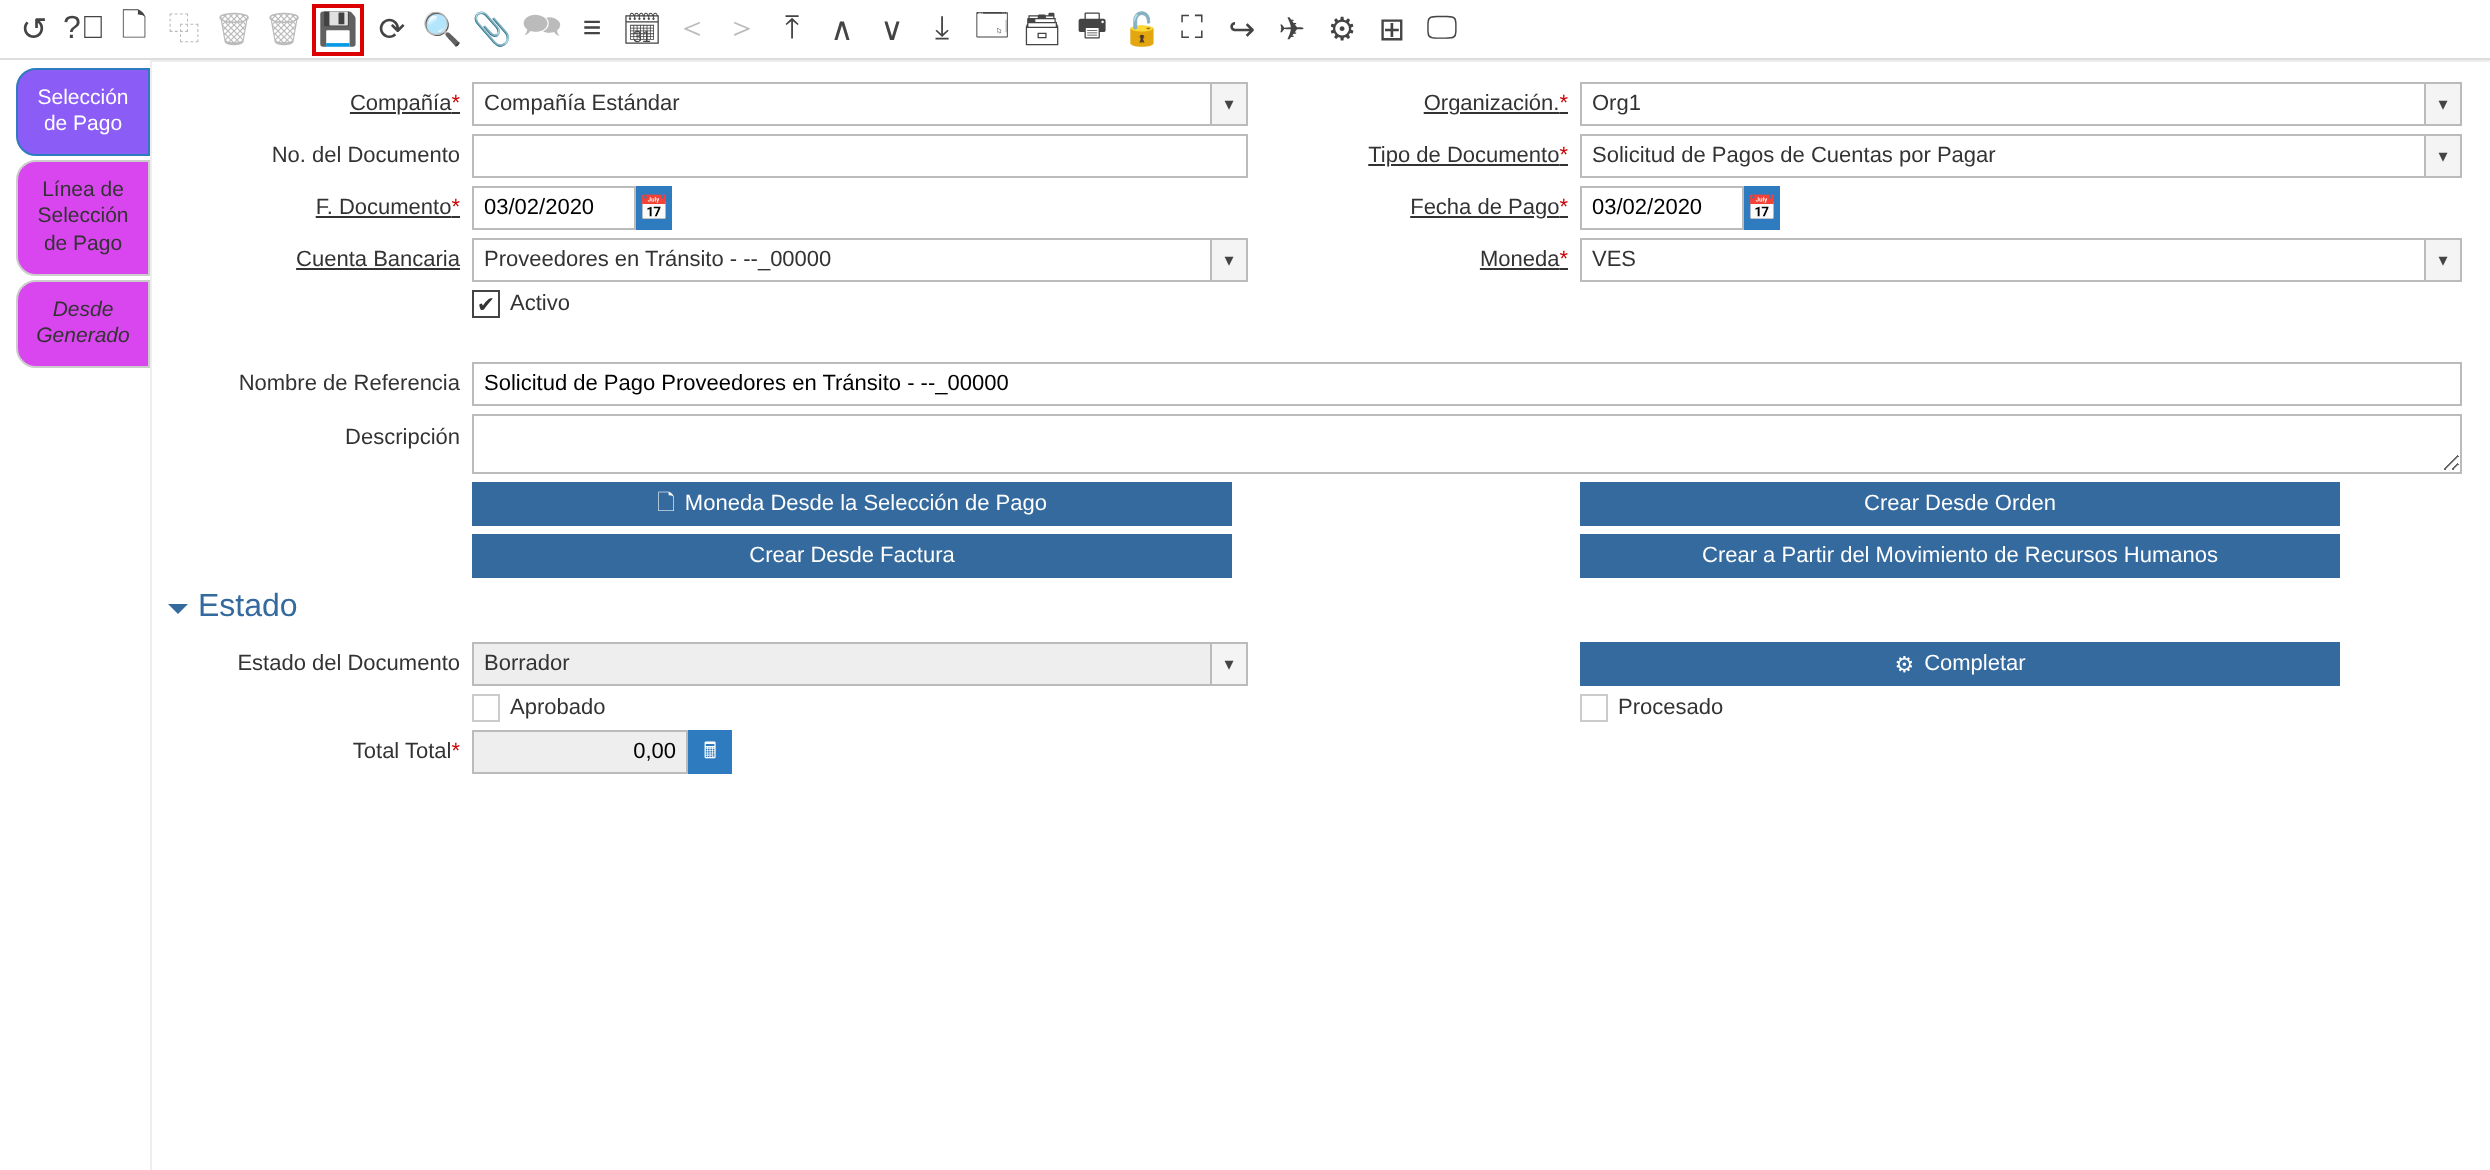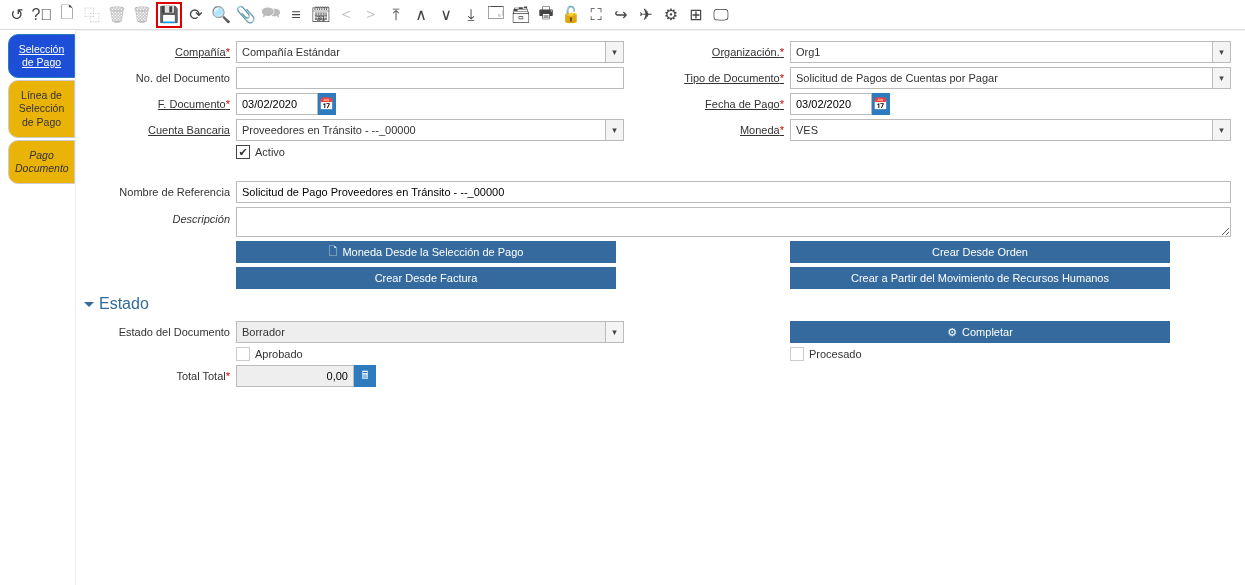--- a/index.html
+++ b/index.html
@@ -58,28 +58,27 @@
     }
     .side-tab {
       border: 1px solid #ccc;
       border-radius: 10px 0 0 10px;
       margin: 0 0 2px 8px;
       padding: 8px 6px;
       text-align: center;
       font-size: 10.5px;
       line-height: 1.25;
       cursor: pointer;
-      background: #eab308;
+      background: #d946ef;
       color: #333;
     }
     .side-tab.active {
-      background: #1d4ed8;
+      background: #8b5cf6;
       color: #fff;
       border-color: #2f7bbf;
-      text-decoration: underline;
     }
     .side-tab.italic { font-style: italic; }
     .content {
       flex: 1;
       padding: 10px 14px 10px 8px;
       overflow: hidden;
       border-top: 1px solid #eee;
     }
     .form-row {
       display: flex;
@@ -167,21 +166,21 @@
     .section-head::before {
       content:"";
       width:0;height:0;
       border-left:5px solid transparent;
       border-right:5px solid transparent;
       border-top:5px solid #346a9e;
     }
     .readonly {
       background:#eee !important;
     }
-    .num-wrap { display:flex; width: 140px; }
+    .num-wrap { display:flex; width: 130px; }
     .num-wrap input { flex:1; text-align:right; border:1px solid #bbb; height:22px; padding:3px 5px; font-size:11px;}
     .num-btn { width:22px; height:22px; background:#2f7bbf; color:#fff; display:flex; align-items:center; justify-content:center;}
   </style>
 </head>
 <body>
 
 <div class="toolbar">
   <div class="toolbar-btn">↺</div>
   <div class="toolbar-btn">?⃝</div>
   <div class="toolbar-btn">🗋</div>
@@ -210,21 +209,21 @@
   <div class="toolbar-btn">✈</div>
   <div class="toolbar-btn">⚙</div>
   <div class="toolbar-btn">⊞</div>
   <div class="toolbar-btn">🖵</div>
 </div>
 
 <div class="main-area">
   <div class="side-tabs">
     <div class="side-tab active">Selección de Pago</div>
     <div class="side-tab">Línea de Selección de Pago</div>
-    <div class="side-tab italic">Pago Documento</div>
+    <div class="side-tab italic">Desde Generado</div>
   </div>
 
   <div class="content">
 
     <div class="form-row">
       <div class="form-cell left">
         <div class="field-label underline"><span>Compañía</span><span class="req">*</span></div>
         <div class="field-input">
           <div class="combo">
               <span>Compañía Estándar</span>
@@ -319,21 +318,21 @@
       <div class="form-cell" style="width:100%;margin-top:18px;">
         <div class="field-label"><span>Nombre de Referencia</span></div>
         <div class="field-input">
             <input type="text" value="Solicitud de Pago Proveedores en Tránsito - --_00000" style="">
           </div>
       </div>
     </div>
 
     <div class="form-row" style="align-items:flex-start;">
       <div class="form-cell" style="width:100%; align-items:flex-start;">
-        <div class="field-label" style="padding-top:6px;font-style:italic;"><span>Descripción</span></div>
+        <div class="field-label" style="padding-top:6px;"><span>Descripción</span></div>
         <div class="field-input">
             <textarea style=""></textarea>
           </div>
       </div>
     </div>
 
     <div class="form-row">
       <div class="form-cell left">
         <div class="field-label"></div>
         <button class="btn-primary">🗋 <span>Moneda Desde la Selección de Pago</span></button>

